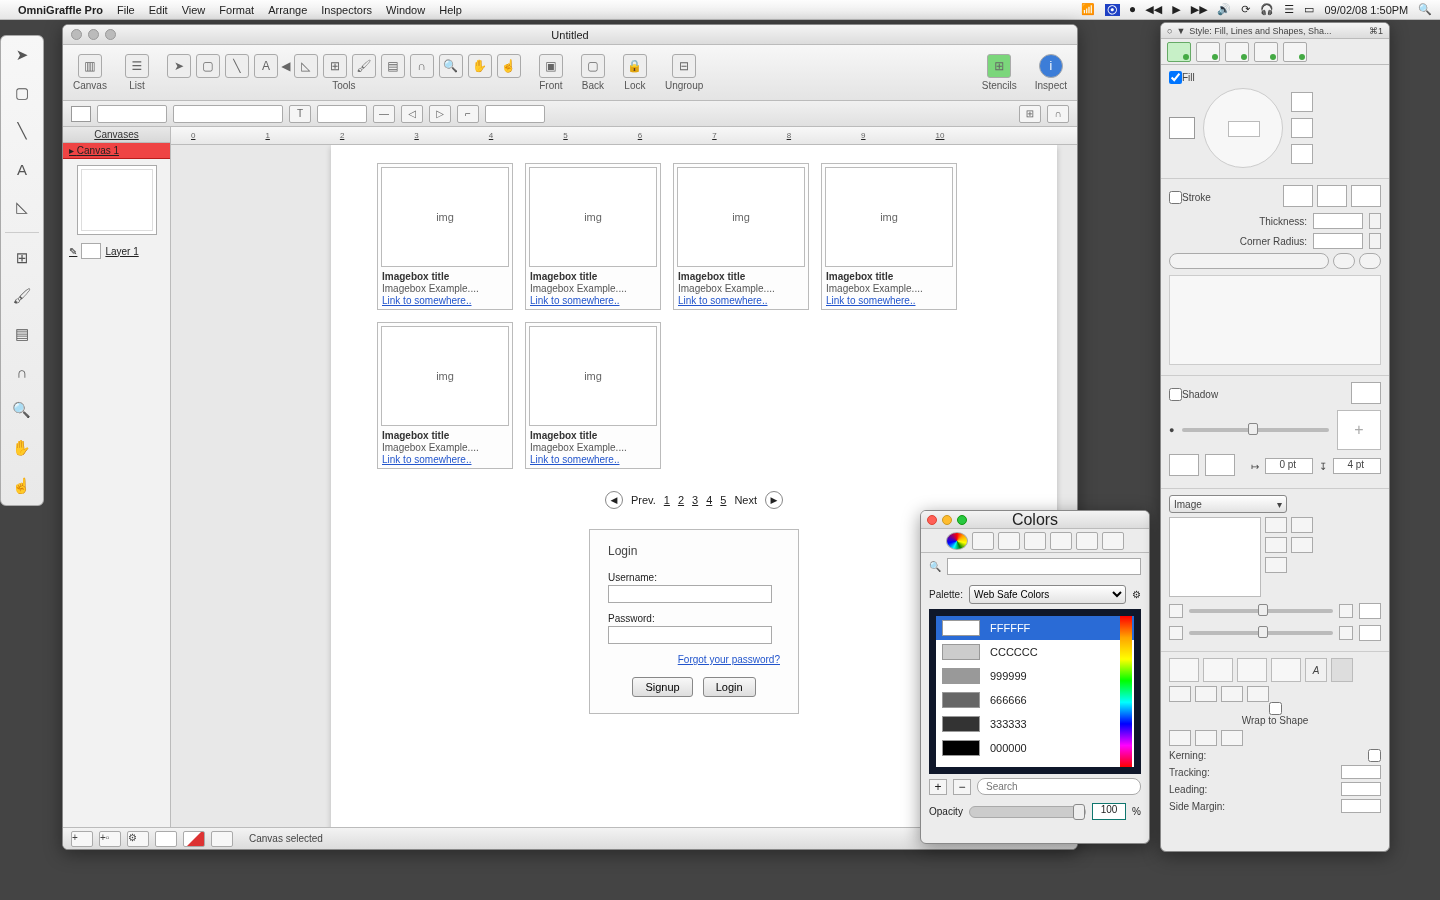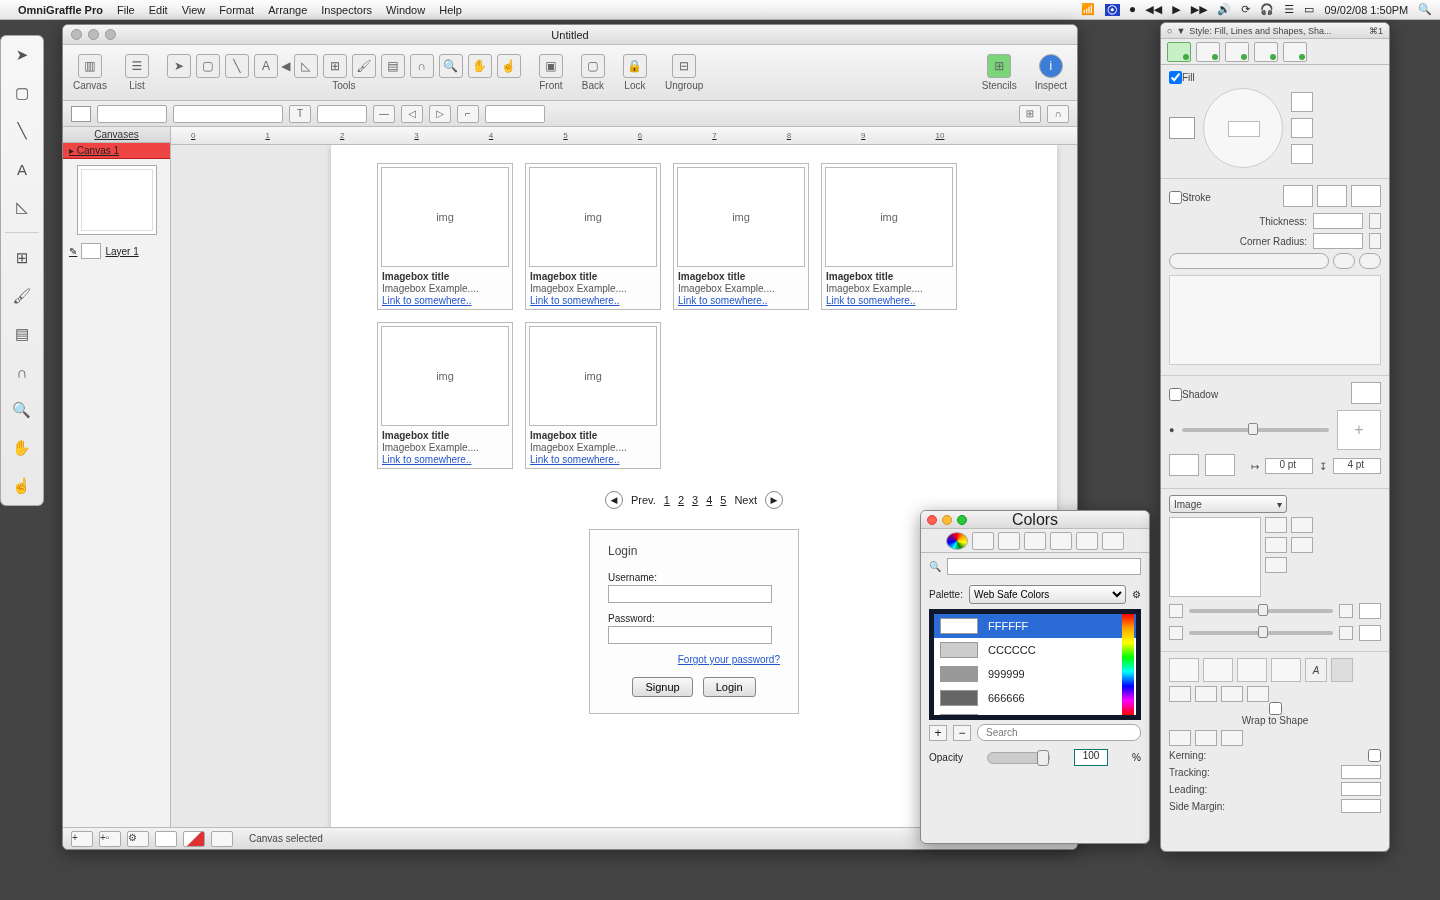--- a/index.html
+++ b/index.html
@@ -75,29 +75,29 @@
 .colorspanel .traffic { position:absolute; left:6px; display:flex; gap:5px;}
 .colorspanel .traffic span:nth-child(1){width:10px;height:10px;border-radius:50%;background:#ff5f57;border:1px solid #d43;} 
 .colorspanel .traffic span:nth-child(2){width:10px;height:10px;border-radius:50%;background:#febc2e;border:1px solid #c92;}
 .colorspanel .traffic span:nth-child(3){width:10px;height:10px;border-radius:50%;background:#28c840;border:1px solid #191;}
 .colorspanel .modetabs { height:24px; border-bottom:1px solid #bbb; display:flex; align-items:center; justify-content:center; gap:4px;}
 .colorspanel .modetabs .mt { width:22px; height:18px; border:1px solid #aaa; background:#f5f5f5; border-radius:2px;}
 .colorspanel .modetabs .mt.wheel { background: conic-gradient(red,orange,yellow,green,cyan,blue,purple,red); border-radius:50%;}
 .colorspanel .srow { display:flex; align-items:center; padding:5px 8px; gap:6px; font-size:10px;}
 .colorspanel .srow input { flex:1; height:17px; border:1px solid #aaa; background:#fff; font-size:10px; padding:0 4px;}
 .colorspanel .srow select { flex:1; height:19px; border:1px solid #888; background:linear-gradient(#fff,#e3e3e3); border-radius:3px; font-size:10px;}
-.colorspanel .clist { margin:0 8px; height:111px; border:5px solid #0f172a; background:#fff; overflow:hidden; position:relative;}
+.colorspanel .clist { margin:0 8px; height:165px; border:7px solid #0f172a; background:#fff; overflow:hidden; position:relative;}
 .colorspanel .clist .citem { display:flex; align-items:center; height:24px; padding:0 6px; gap:10px; font-size:11px;}
 .colorspanel .clist .citem.sel { background:#2a6bd6; color:#fff;}
 .colorspanel .clist .csw { width:38px; height:16px; border:1px solid #999;}
 .huebar { position:absolute; right:2px; top:0; width:12px; height:100%; background:linear-gradient(red,orange,yellow,lime,cyan,blue,magenta,red);}
 .colorspanel .addrow { display:flex; align-items:center; padding:4px 8px; gap:6px;}
 .colorspanel .addrow .sq { width:18px; height:16px; border:1px solid #aaa; background:#f5f5f5; display:flex; align-items:center; justify-content:center; font-size:12px;}
 .colorspanel .addrow input { flex:1; height:17px; border:1px solid #aaa; border-radius:8px; padding:0 8px; font-size:10px;}
-.colorspanel .oprow { display:flex; align-items:center; padding:4px 8px; gap:24px; font-size:10px;}
+.colorspanel .oprow { display:flex; align-items:center; padding:4px 8px; gap:6px; font-size:10px;}
 .colorspanel .oprow .slider { flex:1; height:12px; background:linear-gradient(to right, rgba(0,0,0,0) 0%, #ccc 0%), repeating-conic-gradient(#ccc 0 25%, #fff 0 50%) 0/10px 10px; border:1px solid #aaa; border-radius:6px; position:relative;}
 .colorspanel .oprow .slider .knob { position:absolute; right:0; top:-3px; width:12px; height:16px; background:#eee; border:1px solid #888; border-radius:3px;}
 .colorspanel .oprow .val { width:34px; height:17px; border:1px solid #0f766e; background:#fff; text-align:center;}
 
 
 .styleinsp { position:absolute; top:22px; left:1160px; width:230px; height:830px; background:#ececec; border:1px solid #888; border-radius:6px; box-shadow:0 4px 18px rgba(0,0,0,0.4); overflow:hidden; font-size:10px; color:#444;}
 .styleinsp .titlebar { height:16px; background:linear-gradient(#f4f4f4,#dcdcdc); border-bottom:1px solid #bbb; display:flex; align-items:center; padding:0 6px; gap:4px; font-size:9px;}
 .styleinsp .tabrow { height:26px; border-bottom:1px solid #bbb; display:flex; align-items:center; gap:5px; padding:0 6px;}
 .styleinsp .tabrow .tab { width:24px; height:20px; border:1px solid #aaa; background:#f5f5f5; border-radius:2px; position:relative;}
 .styleinsp .tabrow .tab.active { background:#c7f0c7; border-color:#6a6;}

